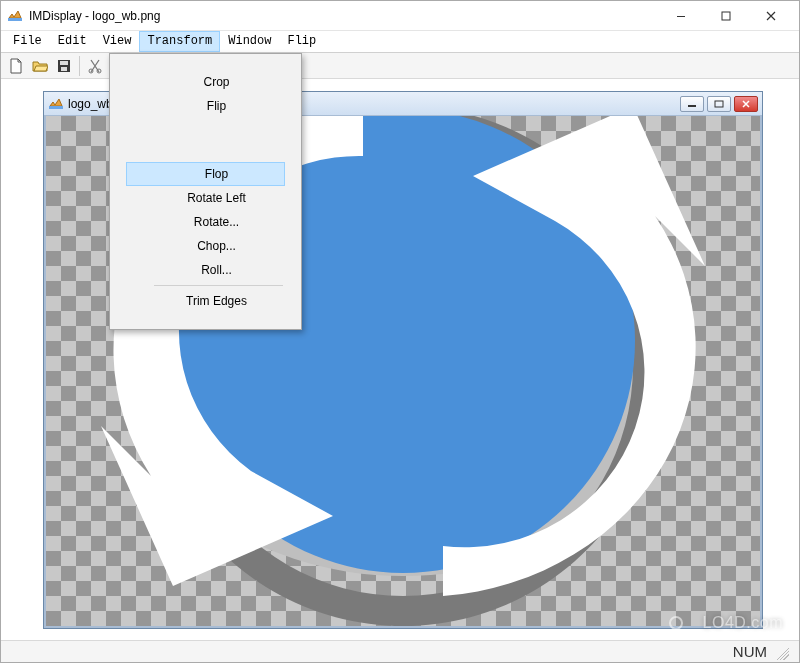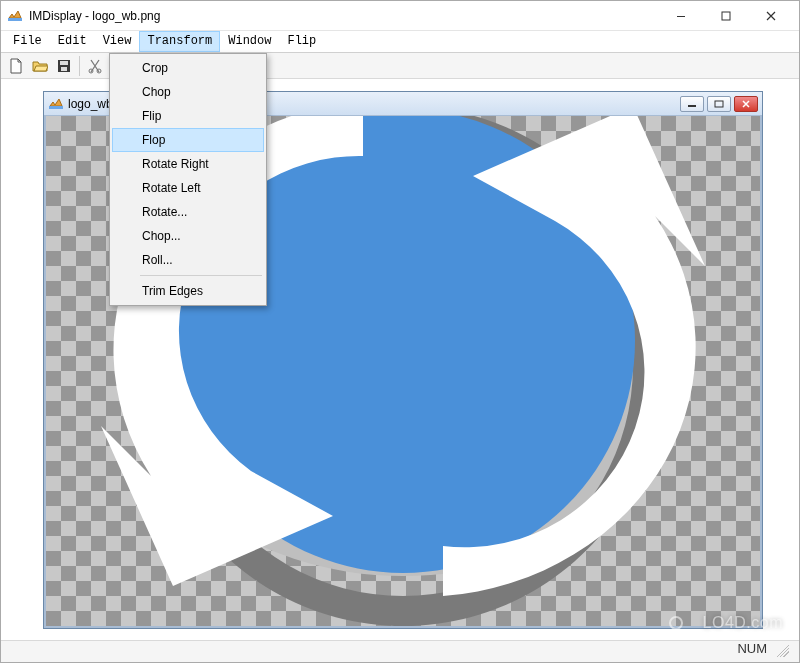--- a/index.html
+++ b/index.html
@@ -130,51 +130,54 @@
     background-position: 0 0, 0 15px, 15px -15px, -15px 0;
     background-color: #c8c8c8;
   }
   .image-layer { position:absolute; inset:0; display:flex; align-items:center; justify-content:center; }
   .image-layer svg { width: 100%; height: 100%; }
 
   
   .dropdown {
     position: absolute;
     left: 108px; top: 52px;
-    width: 158px;
+    width: 193px;
     background: #f2f2f2;
     border: 1px solid #a6a6a6;
     box-shadow: 2px 3px 6px rgba(0,0,0,.3);
-    padding: 2px;
+    padding: 16px;
     font-size: 12px;
     z-index: 100;
+    text-align: center;
   }
   .dropdown .dd-item {
     padding: 5px 8px 5px 30px;
     cursor: default;
     white-space: nowrap;
   }
   .dropdown .dd-item.highlight {
     background: #cce8ff;
     border: 1px solid #99d1ff;
     padding: 4px 7px 4px 29px;
+    margin-top: 44px;
   }
   .dropdown .dd-sep {
     height: 1px; background: #d0d0d0;
     margin: 3px 2px 3px 28px;
   }
 
   .statusbar {
     height: 22px;
     border-top: 1px solid #d9d9d9;
     background: #f5f5f5;
     display: flex;
+    align-items: center;
     justify-content: flex-end;
     padding: 0 10px 0 4px;
-    font-size: 13px;
+    font-size: 15px;
     color: #333;
   }
   .statusbar .grip {
     width: 16px; height: 16px; margin-left: 6px;
     background:
       linear-gradient(135deg, transparent 60%, #bbb 60%, #bbb 65%, transparent 65%),
       linear-gradient(135deg, transparent 70%, #bbb 70%, #bbb 75%, transparent 75%),
       linear-gradient(135deg, transparent 80%, #bbb 80%, #bbb 85%, transparent 85%);
   }
 
@@ -330,24 +333,22 @@
     </div>
   </div>
 
   <div class="statusbar">
     <span>NUM</span>
     <span class="grip"></span>
   </div>
 
   <div class="dropdown">
     <div class="dd-item">Crop</div>
-    <div class="dd-item">Chop</div>
     <div class="dd-item">Flip</div>
     <div class="dd-item highlight">Flop</div>
-    <div class="dd-item">Rotate Right</div>
     <div class="dd-item">Rotate Left</div>
     <div class="dd-item">Rotate...</div>
     <div class="dd-item">Chop...</div>
     <div class="dd-item">Roll...</div>
     <div class="dd-sep"></div>
     <div class="dd-item">Trim Edges</div>
   </div>
 
   <div class="watermark">
     <span class="globe"></span>

